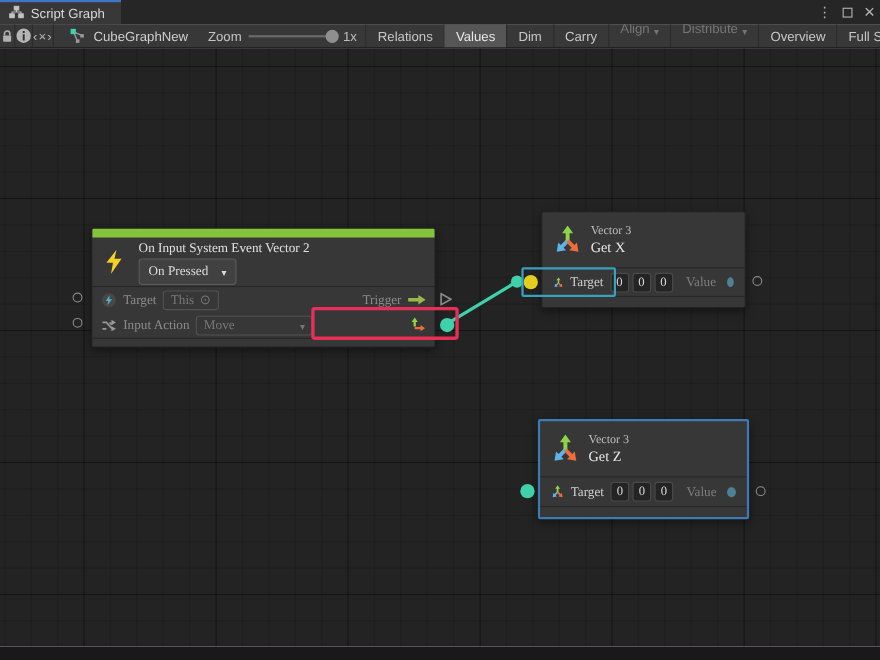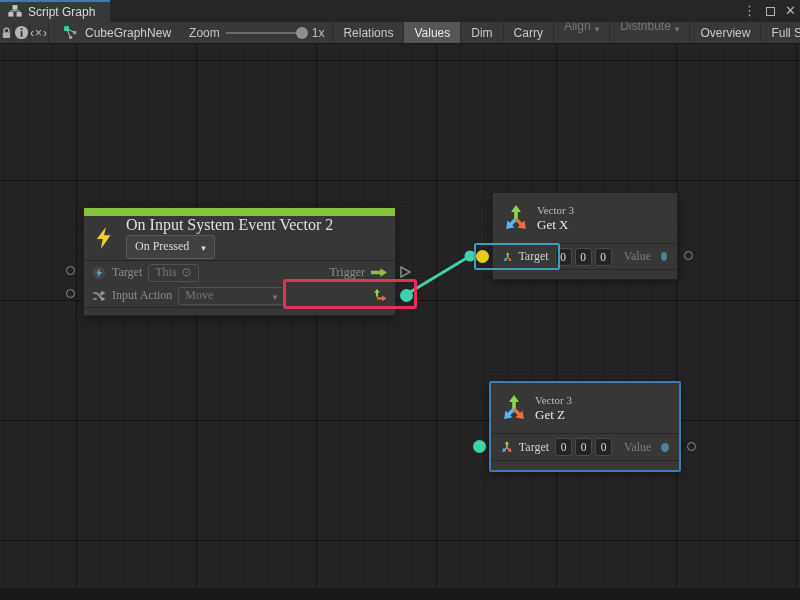--- a/index.html
+++ b/index.html
@@ -45,21 +45,21 @@
     background-size:120px 120px,120px 120px,24px 24px,24px 24px;
     background-position:76px 16px,76px 16px,4px 16px,4px 16px;}
   .edges{position:absolute;inset:0;z-index:1;pointer-events:none;}
 
   
   .node{position:absolute;background:#373737;border:1px solid #222;border-radius:2px;
     box-shadow:0 3px 8px rgba(0,0,0,.4);z-index:2;font-size:12px;font-family:Liberation Serif, serif;}
   .node .divider{border-top:1px solid #272727;}
   .strip{height:8px;background:#85c33d;border-radius:1px 1px 0 0;}
   .ev-header{height:44px;display:flex;align-items:center;gap:10px;padding:0 10px;}
-  .ev-title{color:#e0e0e0;font-size:16px;line-height:14px;margin-bottom:3px;}
+  .ev-title{color:#e0e0e0;font-size:12px;line-height:14px;margin-bottom:3px;}
   .pill{display:inline-flex;align-items:center;gap:12px;background:#414141;border:1px solid #5a5a5a;
     border-radius:3px;height:18px;padding:11px 8px;color:#dcdcdc;font-size:12px;}
   .row{height:23px;display:flex;align-items:center;gap:6px;padding:0 8px;color:#8b8b8b;position:relative;}
   .boxfield{display:inline-flex;align-items:center;gap:5px;border:1px solid #525252;border-radius:3px;
     height:18px;padding:0 6px;color:#787878;}
   .movebox{width:106px;justify-content:space-between;}
   .spacer{flex:1;}
   .white{color:#ececec;}
   .footer{height:9px;}
   .v3-header{height:50px;display:flex;align-items:center;gap:8px;padding:0 10px;}

